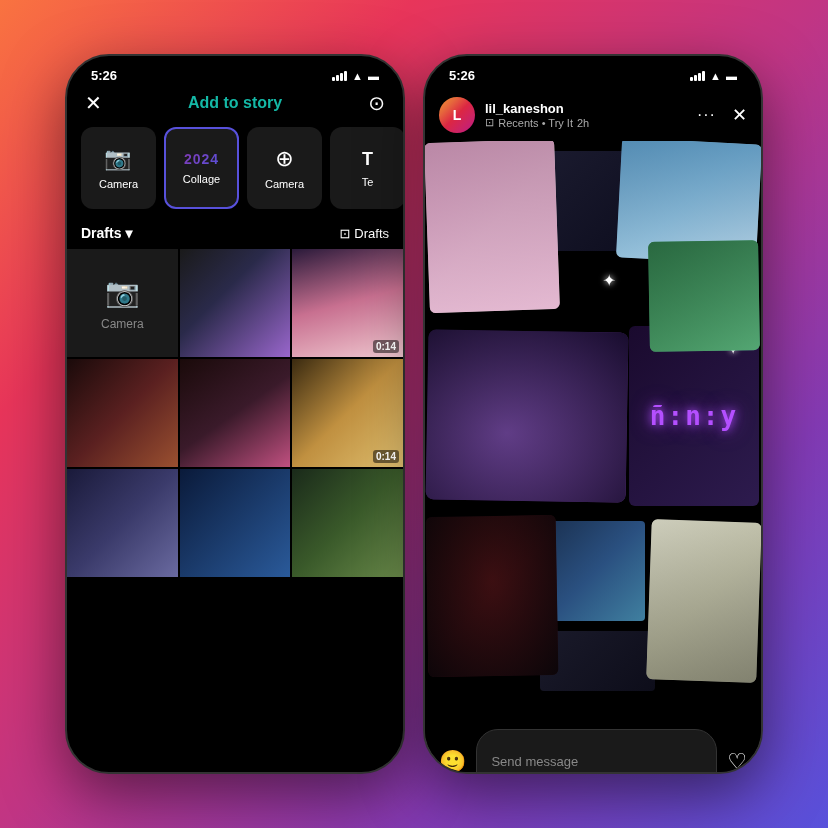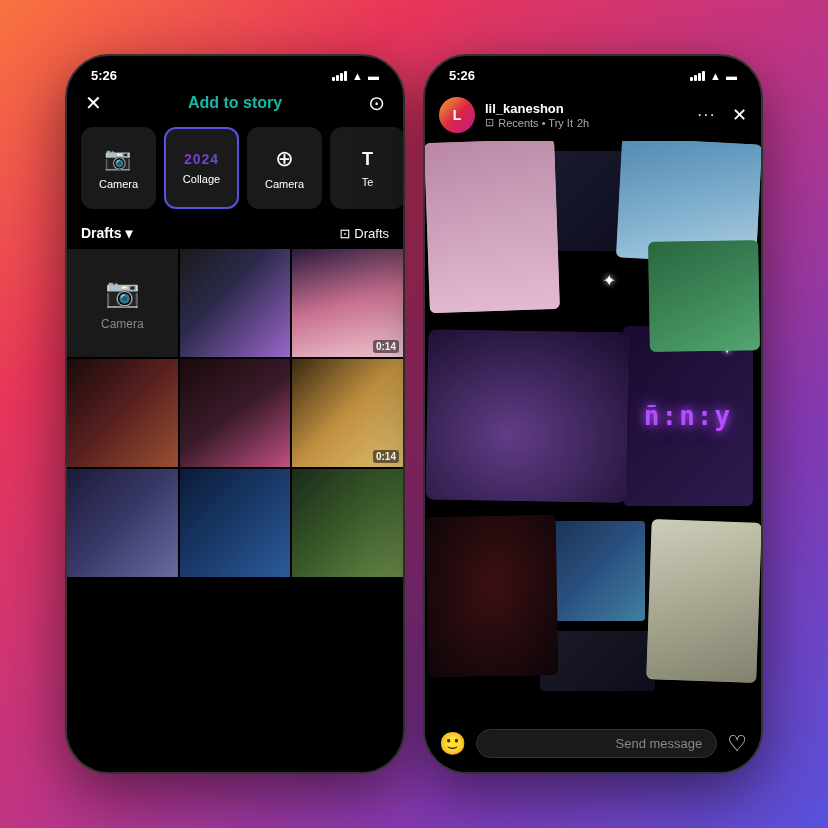--- a/index.html
+++ b/index.html
@@ -224,21 +224,21 @@
       border-radius: 4px;
       overflow: hidden;
     }
 
     
     .sp1 { top: 0; left: 2px; width: 130px; height: 170px; background: linear-gradient(135deg, #c8b4d0, #d4a5c7, #f0c8d8); border-radius: 6px; transform: rotate(-2deg); z-index: 2; }
     .sp2 { top: 0; right: 2px; width: 140px; height: 120px; background: linear-gradient(135deg, #3d5a80, #98c1d9, #7fc8c8); border-radius: 6px; transform: rotate(3deg); z-index: 2; }
     .sp3 { top: 10px; left: 125px; width: 100px; height: 100px; background: linear-gradient(135deg, #1a1a2e, #16213e); border-radius: 4px; z-index: 1; }
     .sp4 { top: 100px; right: 2px; width: 110px; height: 110px; background: linear-gradient(135deg, #2d6a4f, #74c69d); border-radius: 6px; transform: rotate(-1deg); z-index: 3; }
     .sp5 { top: 190px; left: 2px; width: 200px; height: 170px; background: linear-gradient(135deg, #3d2c8d, #6b4c9e, #4a3060); border-radius: 8px; transform: rotate(1deg); z-index: 3; }
-    .sp6 { top: 185px; right: 8px; width: 130px; height: 180px; background: linear-gradient(135deg, #1a0a2e, #2d1b4e); border-radius: 6px; z-index: 2; display: flex; align-items: center; justify-content: center; }
+    .sp6 { top: 185px; right: 2px; width: 130px; height: 180px; background: linear-gradient(135deg, #1a0a2e, #2d1b4e); border-radius: 6px; z-index: 2; display: flex; align-items: center; justify-content: center; }
     .sp7 { top: 375px; left: 2px; width: 130px; height: 160px; background: linear-gradient(135deg, #1a0508, #3d0c12, #2a0a0a); border-radius: 6px; transform: rotate(-1deg); z-index: 2; }
     .sp8 { top: 380px; left: 120px; width: 100px; height: 100px; background: linear-gradient(135deg, #1a3a5c, #2d6a9f, #5ba3d9); border-radius: 4px; z-index: 1; }
     .sp9 { top: 380px; right: 2px; width: 110px; height: 160px; background: linear-gradient(135deg, #e8e8e0, #c8c8b0, #a0a090); border-radius: 6px; transform: rotate(2deg); z-index: 2; }
     .sp10 { top: 490px; left: 115px; width: 115px; height: 60px; background: linear-gradient(135deg, #2a2a3a, #1a1a2a); border-radius: 4px; z-index: 1; }
 
     .neon-text {
       color: #b44fff;
       font-size: 26px;
       font-weight: 800;
       text-shadow: 0 0 10px #b44fff, 0 0 20px #7b2fbe;
@@ -262,24 +262,23 @@
     }
     .emoji-btn {
       color: #fff;
       font-size: 22px;
     }
     .message-input {
       flex: 1;
       background: #1a1a1a;
       border: 1px solid #333;
       border-radius: 22px;
-      padding: 6px 14px;
+      padding: 24px 14px;
       color: #888;
       font-size: 13px;
-      text-align: right;
     }
     .heart-btn {
       color: #fff;
       font-size: 22px;
     }
     .home-bar {
       height: 18px;
       display: flex;
       align-items: center;
       justify-content: center;

